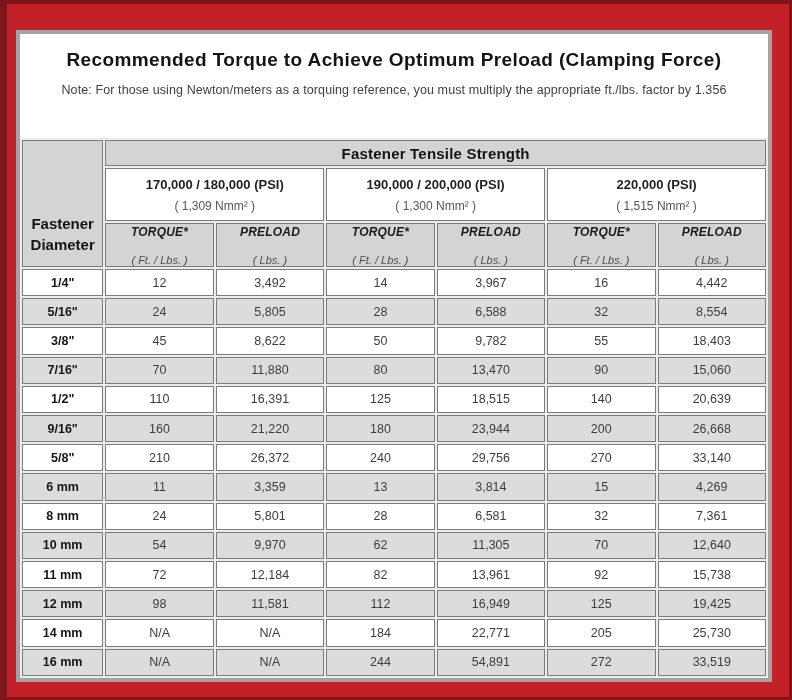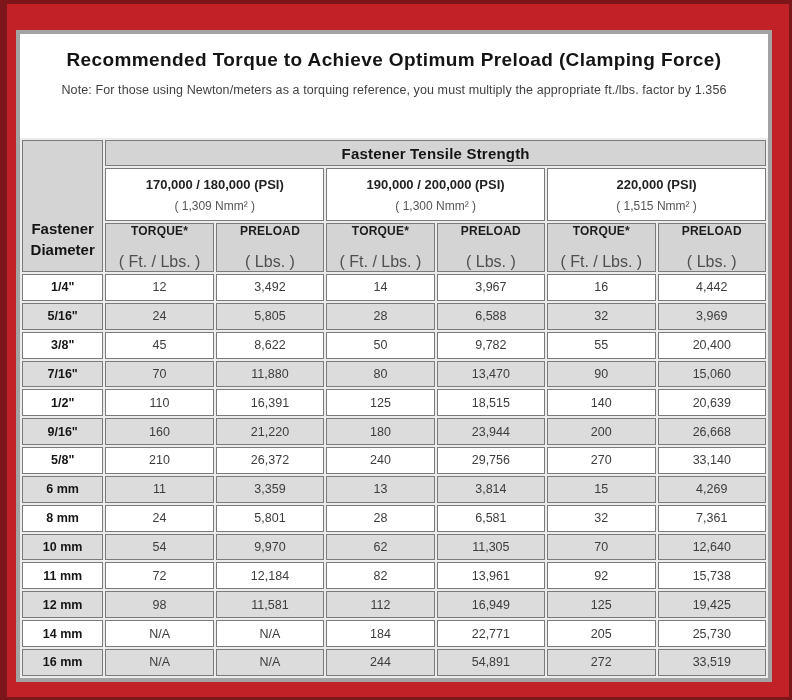--- a/index.html
+++ b/index.html
@@ -41,23 +41,23 @@
     overflow:hidden; white-space:nowrap;
   }
   th.corner {
     background:#d4d4d4; vertical-align:bottom; padding-bottom:11px;
     font-size:15px; line-height:21px; color:#141414; white-space:normal;
   }
   th.group  { background:#d4d4d4; height:26px; font-size:15px; color:#141414; letter-spacing:0.2px;margin-left:24px; }
   th.psi    { background:#ffffff; height:53px;margin-top:38px; }
   .psi-main { font-size:13px; font-weight:bold; color:#232323; }
   .psi-sub  { font-size:12px; font-weight:normal; color:#555; margin-top:7px; }
-  th.colhead { background:#d4d4d4; height:44px; }
+  th.colhead { background:#d4d4d4; height:44px;font-style:italic; }
   .ch-main  { font-size:12px; font-weight:bold; color:#1c1c1c; letter-spacing:0.2px; }
-  .ch-sub   { font-size:16px; font-weight:normal; color:#4f4f4f; margin-top:15px; }
+  .ch-sub   { font-size:11px; font-weight:normal; color:#4f4f4f; margin-top:15px; }
   tbody td  { font-size:12.5px; color:#3d3d3d; }
   tbody td.diam { font-weight:bold; color:#161616; }
   tbody tr:nth-child(odd)  td { background:#ffffff; }
   tbody tr:nth-child(even) td { background:#dcdcdc; }
 </style>
 </head>
 <body>
 
 <div class="red-frame"></div>
 
@@ -135,30 +135,30 @@
     <td>16</td>
     <td>4,442</td>
   </tr>
           <tr>
     <td class="diam">5/16"</td>
     <td>24</td>
     <td>5,805</td>
     <td>28</td>
     <td>6,588</td>
     <td>32</td>
-    <td>3,969</td>
+    <td>8,554</td>
   </tr>
           <tr>
     <td class="diam">3/8"</td>
     <td>45</td>
     <td>8,622</td>
     <td>50</td>
     <td>9,782</td>
     <td>55</td>
-    <td>20,400</td>
+    <td>18,403</td>
   </tr>
           <tr>
     <td class="diam">7/16"</td>
     <td>70</td>
     <td>11,880</td>
     <td>80</td>
     <td>13,470</td>
     <td>90</td>
     <td>15,060</td>
   </tr>

